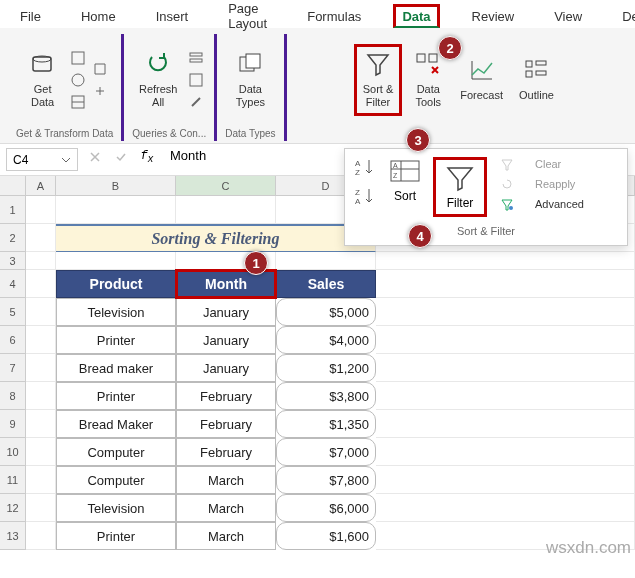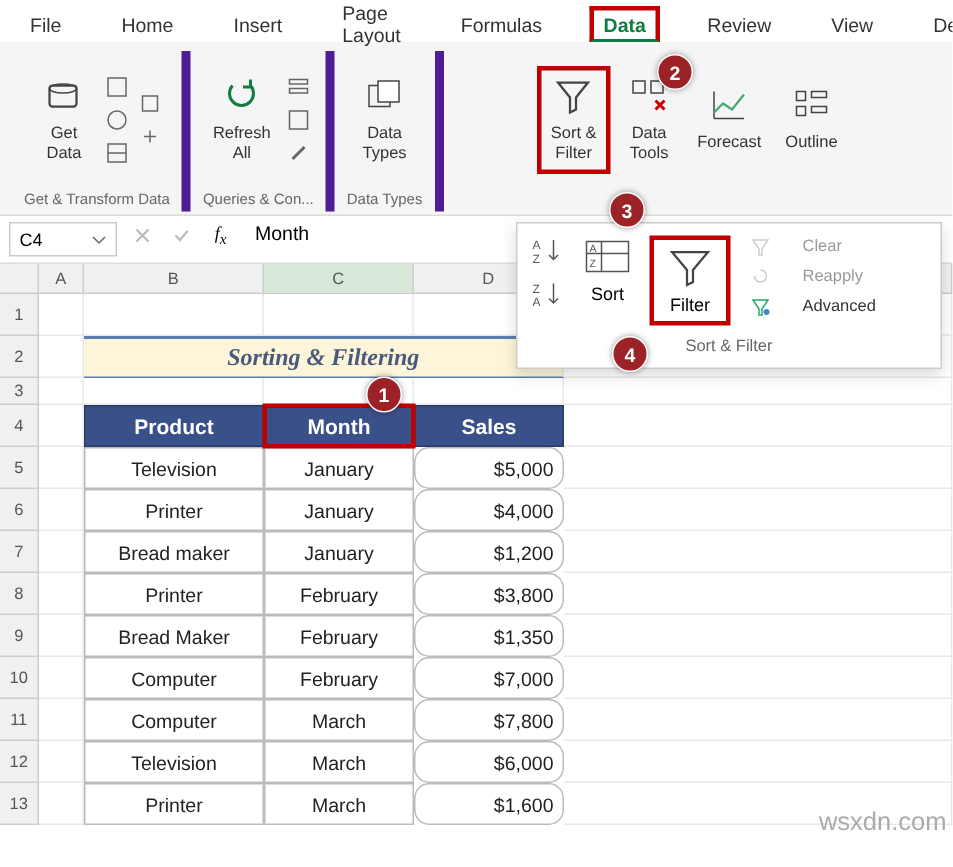--- a/index.html
+++ b/index.html
@@ -6,21 +6,21 @@
     body { font-family: "Segoe UI", Arial, sans-serif; font-size: 12px; background: #fff; width: 635px; height: 578px; overflow: hidden; position: relative; }
     
     
     .menubar { display: flex; align-items: center; background: #fff; padding: 4px 10px 0 10px; height: 28px; gap: 20px; }
     .menuitem { padding: 4px 10px; font-size: 13px; color: #333; cursor: pointer; }
     .menuitem.active { color: #107c41; font-weight: 600; border-bottom: 2px solid #107c41; }
     .data-highlight { border: 3px solid #c00000; padding: 2px 6px !important; margin-left: 2px; margin-right: 2px; }
     
     
     .ribbon { display: flex; background: #f5f5f5; border-bottom: 1px solid #ddd; padding: 6px 8px 2px 8px; height: 116px; }
-    .ribbon-group { display: flex; flex-direction: column; align-items: center; padding: 0 8px; border-right: 6px solid #4c1d95; }
+    .ribbon-group { display: flex; flex-direction: column; align-items: center; padding: 0 8px; border-right: 3px solid #4c1d95; }
     .ribbon-group:last-child { border-right: none; }
     .group-body { display: flex; align-items: center; gap: 4px; flex: 1; }
     .group-label { font-size: 10px; color: #666; margin-top: 2px; text-align: right; white-space: nowrap; padding-bottom: 2px; }
     .big-btn { display: flex; flex-direction: column; align-items: center; justify-content: center; padding: 4px 6px; cursor: pointer; gap: 4px; min-width: 44px; }
     .big-btn-label { font-size: 11px; text-align: center; line-height: 1.2; color: #333; }
     .sort-filter-highlight { border: 3px solid #c00000; }
     .mini-stack { display: flex; flex-direction: column; gap: 4px; justify-content: center; }
     .mini-icon { width: 18px; height: 18px; display: flex; align-items: center; justify-content: center; }
     
     
@@ -231,21 +231,21 @@
       <svg width="12" height="12">
         <path d="M2 2 L10 10 M10 2 L2 10" stroke="#bbb" stroke-width="1.5"></path>
       </svg>
     </div>
   <div class="fb-ctrl">
       <svg width="12" height="12">
         <path d="M2 6 L5 9 L10 3" fill="none" stroke="#bbb" stroke-width="1.5"></path>
       </svg>
     </div>
   <div class="fb-ctrl">
-      <i style="font-style:italic;font-family:Liberation Serif, serif;color:#000000">f<sub>x</sub></i>
+      <i style="font-style:italic;font-family:Liberation Mono, monospace;color:#000000">f<sub>x</sub></i>
     </div>
   <div class="formula-text">Month</div>
 </div>
 
 <div class="colheaders">
   <div class="ch-corner"></div>
   <div class="ch wA">A</div>
   <div class="ch wB">B</div>
   <div class="ch wC sel">C</div>
   <div class="ch wD">D</div>

